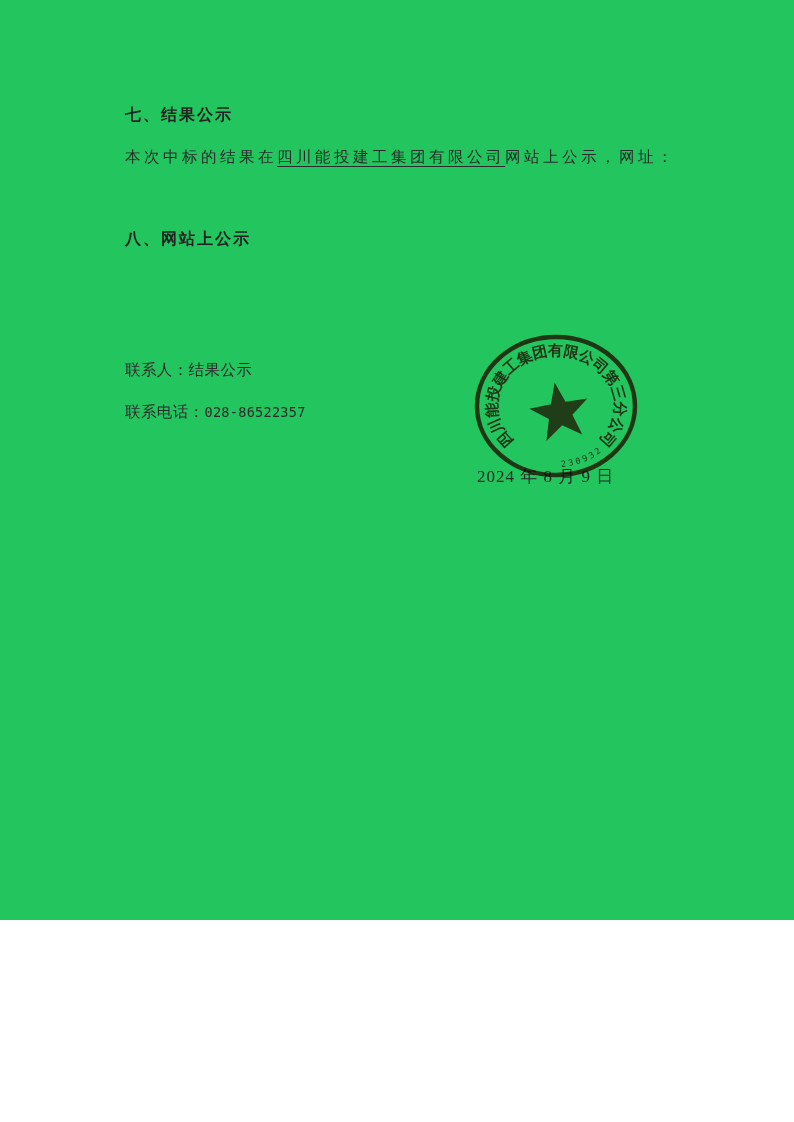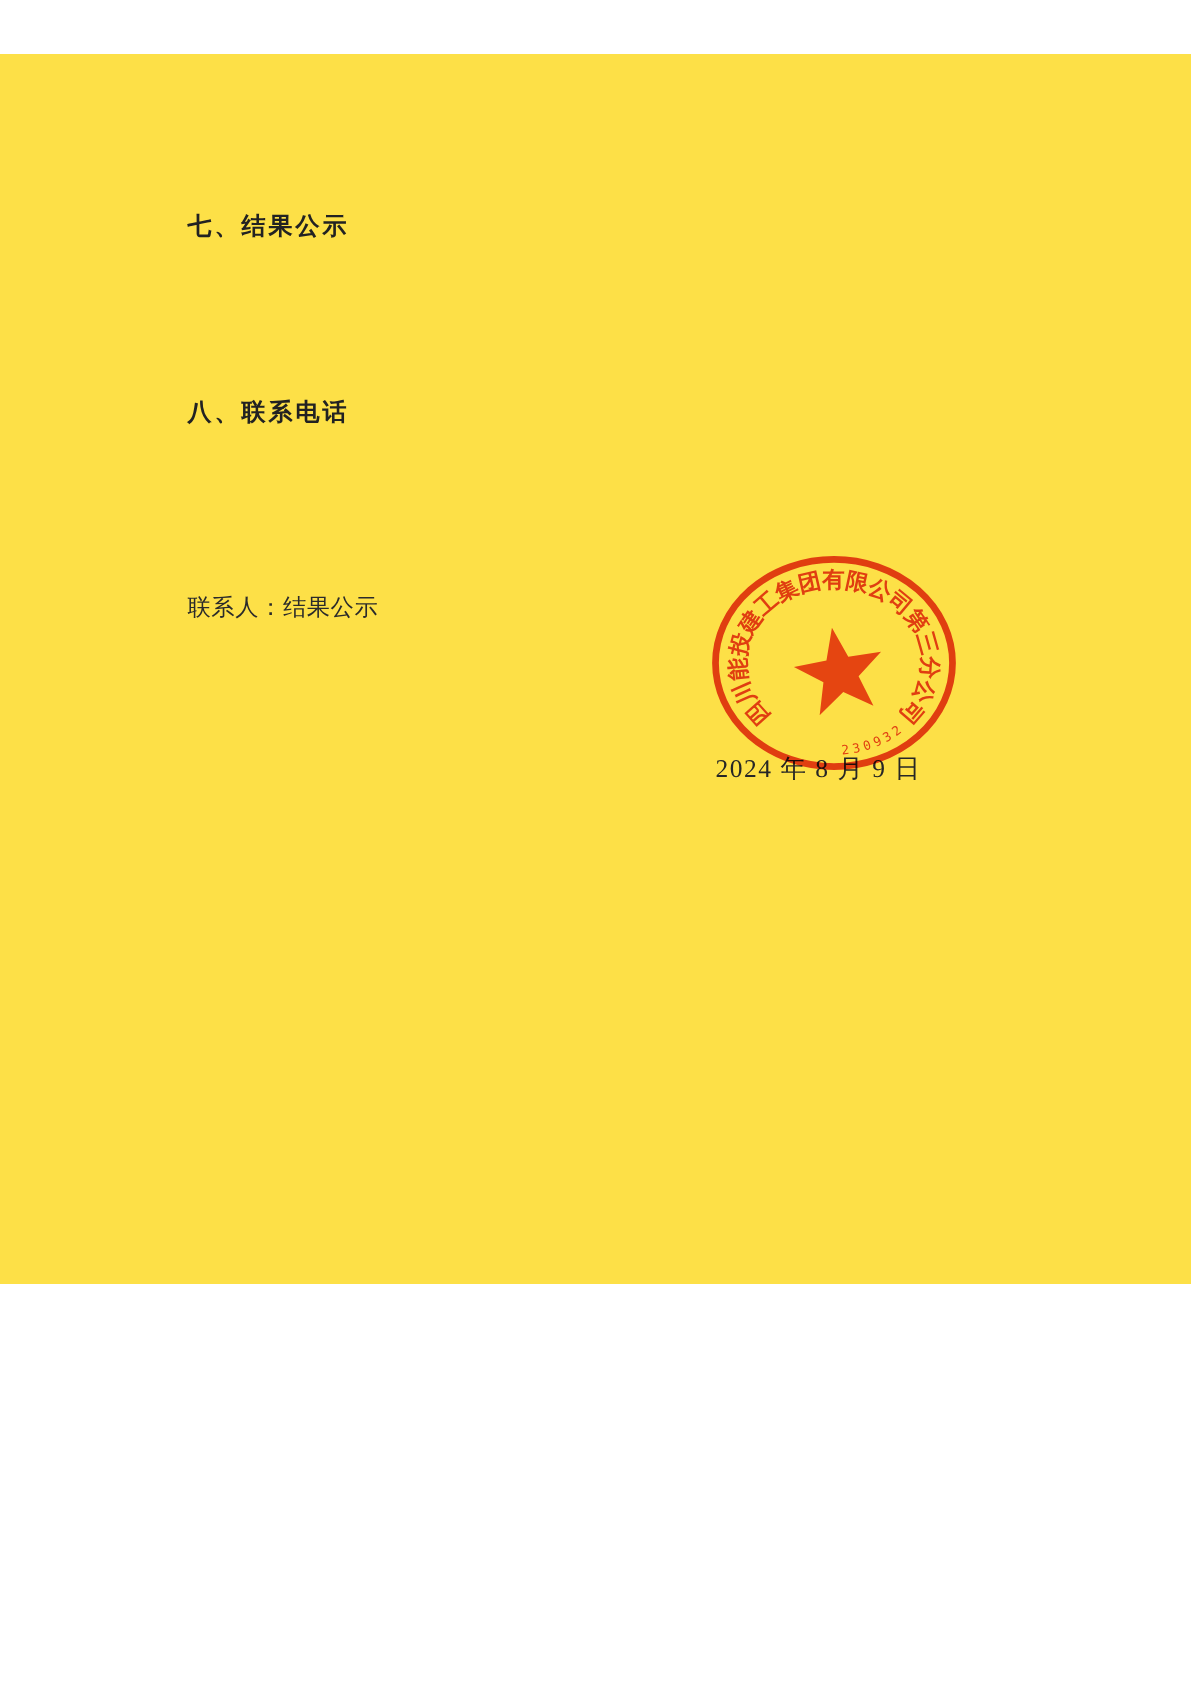--- a/index.html
+++ b/index.html
@@ -4,24 +4,23 @@
 <style>
   * { margin: 0; padding: 0; box-sizing: border-box; }
   html, body { background: #ffffff; }
   body {
     font-family: "Liberation Serif", "DejaVu Serif", serif;
     color: #2b2b2b;
   }
   .page {
     position: relative;
     width: 794px;
-    height: 820px;
-    background: #fde047;
+    height: 920px;
+    background: #22c55e;
     overflow: hidden;
-    margin-top: 36px;
   }
   .doc-line {
     position: absolute;
     font-size: 15.5px;
     line-height: 1.35;
     letter-spacing: 0.4px;
     color: #2b2b2b;
     white-space: nowrap;
   }
   .doc-heading {
@@ -70,28 +69,34 @@
     letter-spacing: 2.5px;
   }
 </style>
 </head>
 <body>
 
 <div class="page">
 
   <div class="doc-heading" style="left:125px; top:105px;">七、结果公示</div>
 
+  <div class="doc-line spread" style="left:125px; top:147px;">
+    <span>本次中标的结果在</span><span class="u">四川能投建工集团有限公司</span><span>网站上公示，网址：</span>
+  </div>
 
 
-  <div class="doc-heading" style="left:125px; top:229px;">八、联系电话</div>
+  <div class="doc-heading" style="left:125px; top:229px;">八、网站上公示</div>
 
 
 
   <div class="doc-line" style="left:125px; top:360px;">联系人：结果公示</div>
 
+  <div class="doc-line" style="left:125px; top:402px;">
+    <span>联系电话：</span><span class="mono">028-86522357</span>
+  </div>
 
   <div class="date-line">2024 年 8 月 9 日</div>
 
   <svg class="seal-svg" viewBox="0 0 172 150">
     <defs>
       <path id="ringTextPath" d="M 43.3 110.7 A 59 50.5 0 1 1 126.7 110.7" fill="none"></path>
       <path id="codePath" d="M 36 118 A 68 59 0 0 0 134 118" fill="none"></path>
     </defs>
     <ellipse cx="85" cy="75" rx="79" ry="69" fill="none" stroke-width="4.5" stroke="#e0382a"></ellipse>
     <path d="M89 51 L96.4 71.9 L118.5 72.4 L100.9 85.9 L107.2 107.1 L89 94.5 L70.8 107.1 L77.1 85.9 L59.5 72.4 L81.6 71.9 Z" transform="rotate(-10 89 82)" fill="#e6402e"></path>

